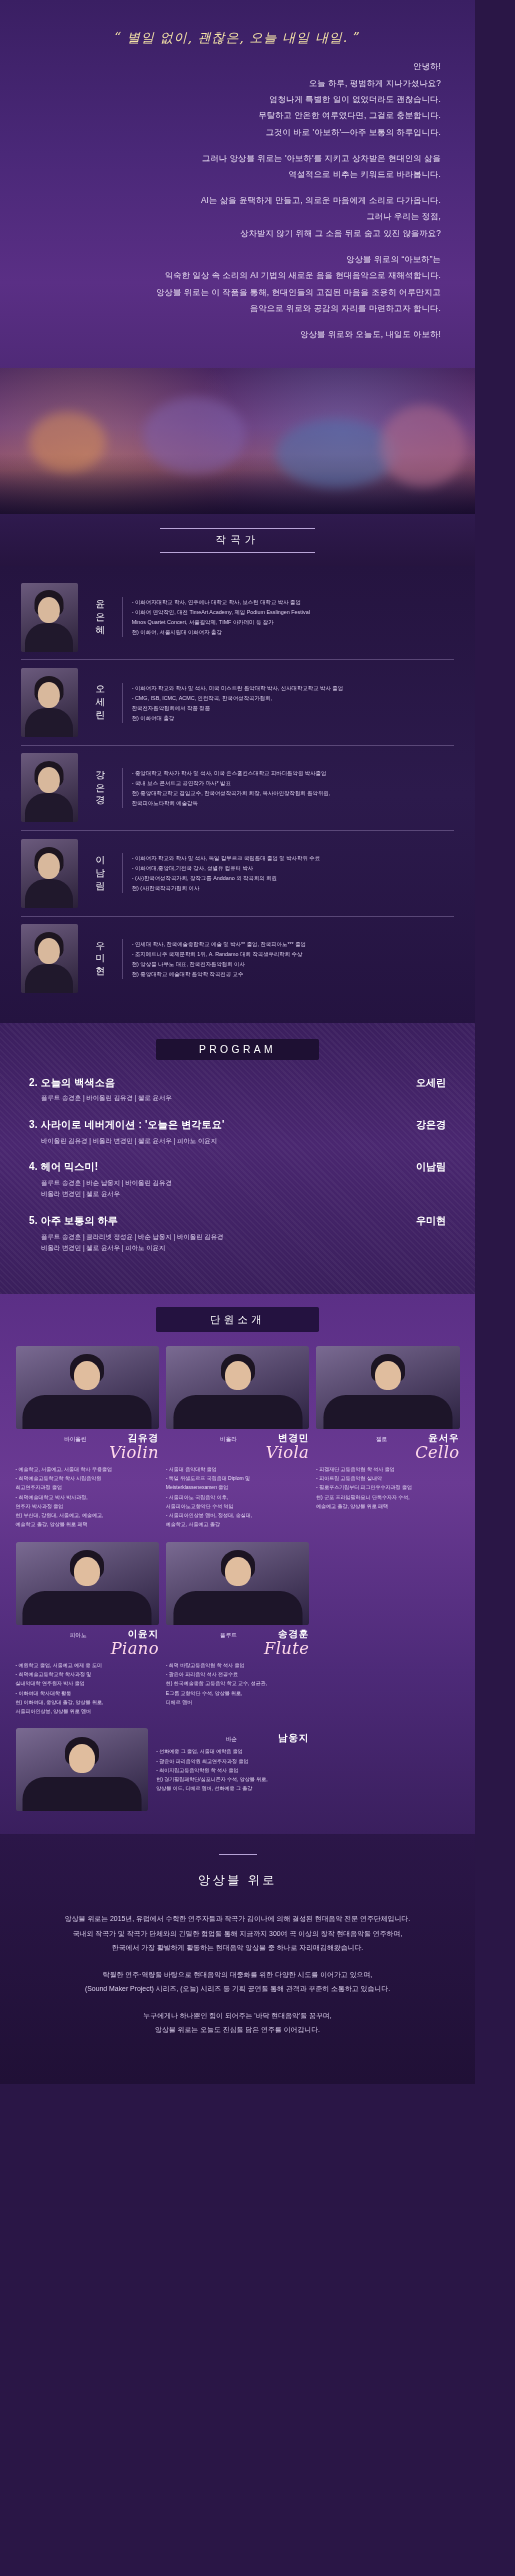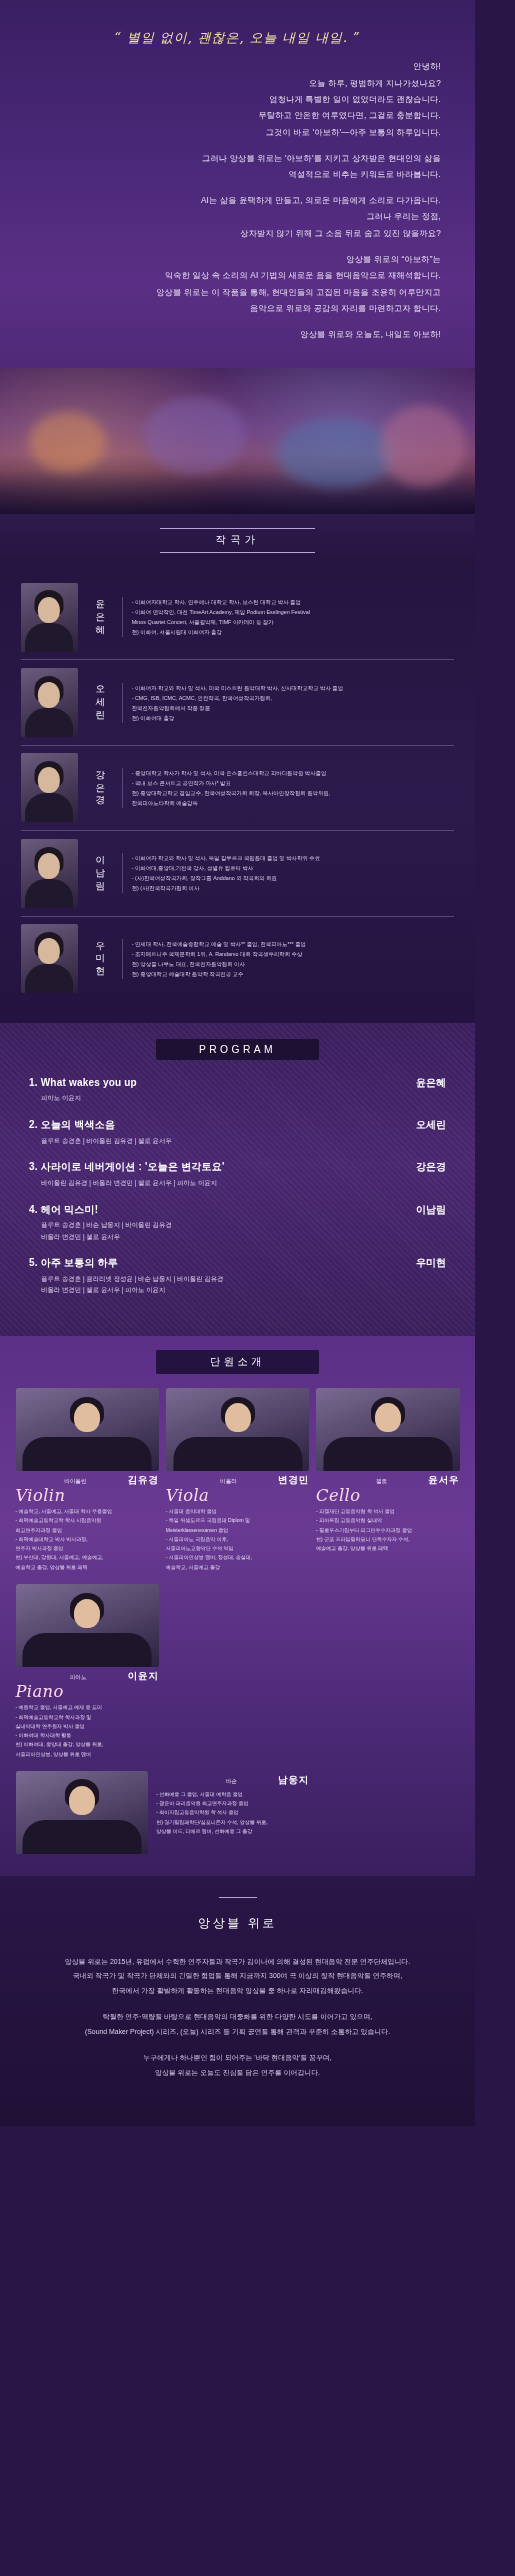--- a/index.html
+++ b/index.html
@@ -177,21 +177,21 @@
     width:90%; height:34px; border-radius:22.3px 22.3px 0 0; background:#1d1529;
   }
   .pcard-meta {
     display:flex; justify-content:flex-end; align-items:baseline;
     gap: 5.2px; margin-top: 3.4px;
   }
   .pinst { font-size: 5.6px; color:#efe4ff; }
   .pname { font-size: 9.5px; color:#fff; font-weight:bold; letter-spacing:0.9px;margin-left:36px; }
   .pscript {
     font-family:"DejaVu Serif", serif; font-style: italic;
-    font-size: 16.3px; color:#ffd9ea; margin-top:-1.7px; letter-spacing:0.4px;
+    font-size: 16.3px; color:#ffd9ea; margin-top:-1.7px; letter-spacing:0.4px;text-align:right;
   }
   .pbio { font-size: 5px; line-height: 1.85; color:#e8ddf7; margin-top:2.6px; }
 
   
   .footer {
     background: linear-gradient(180deg,#2b1648 0%, #201036 100%);
     padding: 20.6px 34px 34px;
     text-align:center;
   }
   .foot-divider { width: 38px; height:0.9px; background:#b6a2d6; margin: 0 auto 17px; }
@@ -311,27 +311,20 @@
 현) 중앙대학교 예술대학 음악학 작곡전공 교수</div>
       </div>
 
     </div>
   </section>
 
   <section class="program-wrap">
     <div class="prog-title">PROGRAM</div>
     <div class="plist">
 
-      <div class="pitem">
-        <div class="pitem-head">
-          <span class="pnum-title">1. What wakes you up</span>
-          <span class="pcomposer">윤은혜</span>
-        </div>
-        <div class="pdetail" style="white-space:pre-line">피아노 이윤지</div>
-      </div>
 
       <div class="pitem">
         <div class="pitem-head">
           <span class="pnum-title">2. 오늘의 백색소음</span>
           <span class="pcomposer">오세린</span>
         </div>
         <div class="pdetail" style="white-space:pre-line">플루트 송경훈 | 바이올린 김유경 | 첼로 윤서우</div>
       </div>
 
       <div class="pitem">
@@ -437,20 +430,37 @@
         </div>
         <div class="pscript">Piano</div>
         <div class="pbio" style="white-space:pre-line">- 예원학교 졸업, 서울예고 예제 중 도미
 - 최덕예술고등학교학 학사과정 및
   실내악대학 연주원자 박사 졸업
 - 이화여대 학사대학 활동
 현) 이화여대, 중앙대 출강, 앙상블 위로,
   서울피아인상봉, 앙상블 위로 멤버</div>
       </div>
 
+      <div class="pcard">
+        <div class="pcard-photo">
+            <div class="hair"></div>
+            <div class="head"></div>
+            <div class="body"></div>
+          </div>
+        <div class="pcard-meta">
+          <span class="pinst">플루트</span>
+          <span class="pname">송경훈</span>
+        </div>
+        <div class="pscript">Flute</div>
+        <div class="pbio" style="white-space:pre-line">- 최덕 바탕고등음악협 학 석사 졸업
+- 광윤아 파리음악 석사 전공수료
+현) 한국예술종합 고등음악 학교 교수, 성균관,
+  E그룹 교향악단 수석, 앙상블 위로,
+  디베르 멤버</div>
+      </div>
 
 
       <div class="pcard" style="grid-column: 1 / span 2;">
         <div style="display:flex; gap:8.6px;">
           <div class="pcard-photo" style="width:45%;">
               <div class="hair"></div>
               <div class="head"></div>
               <div class="body"></div>
             </div>
           <div style="flex:1;">

